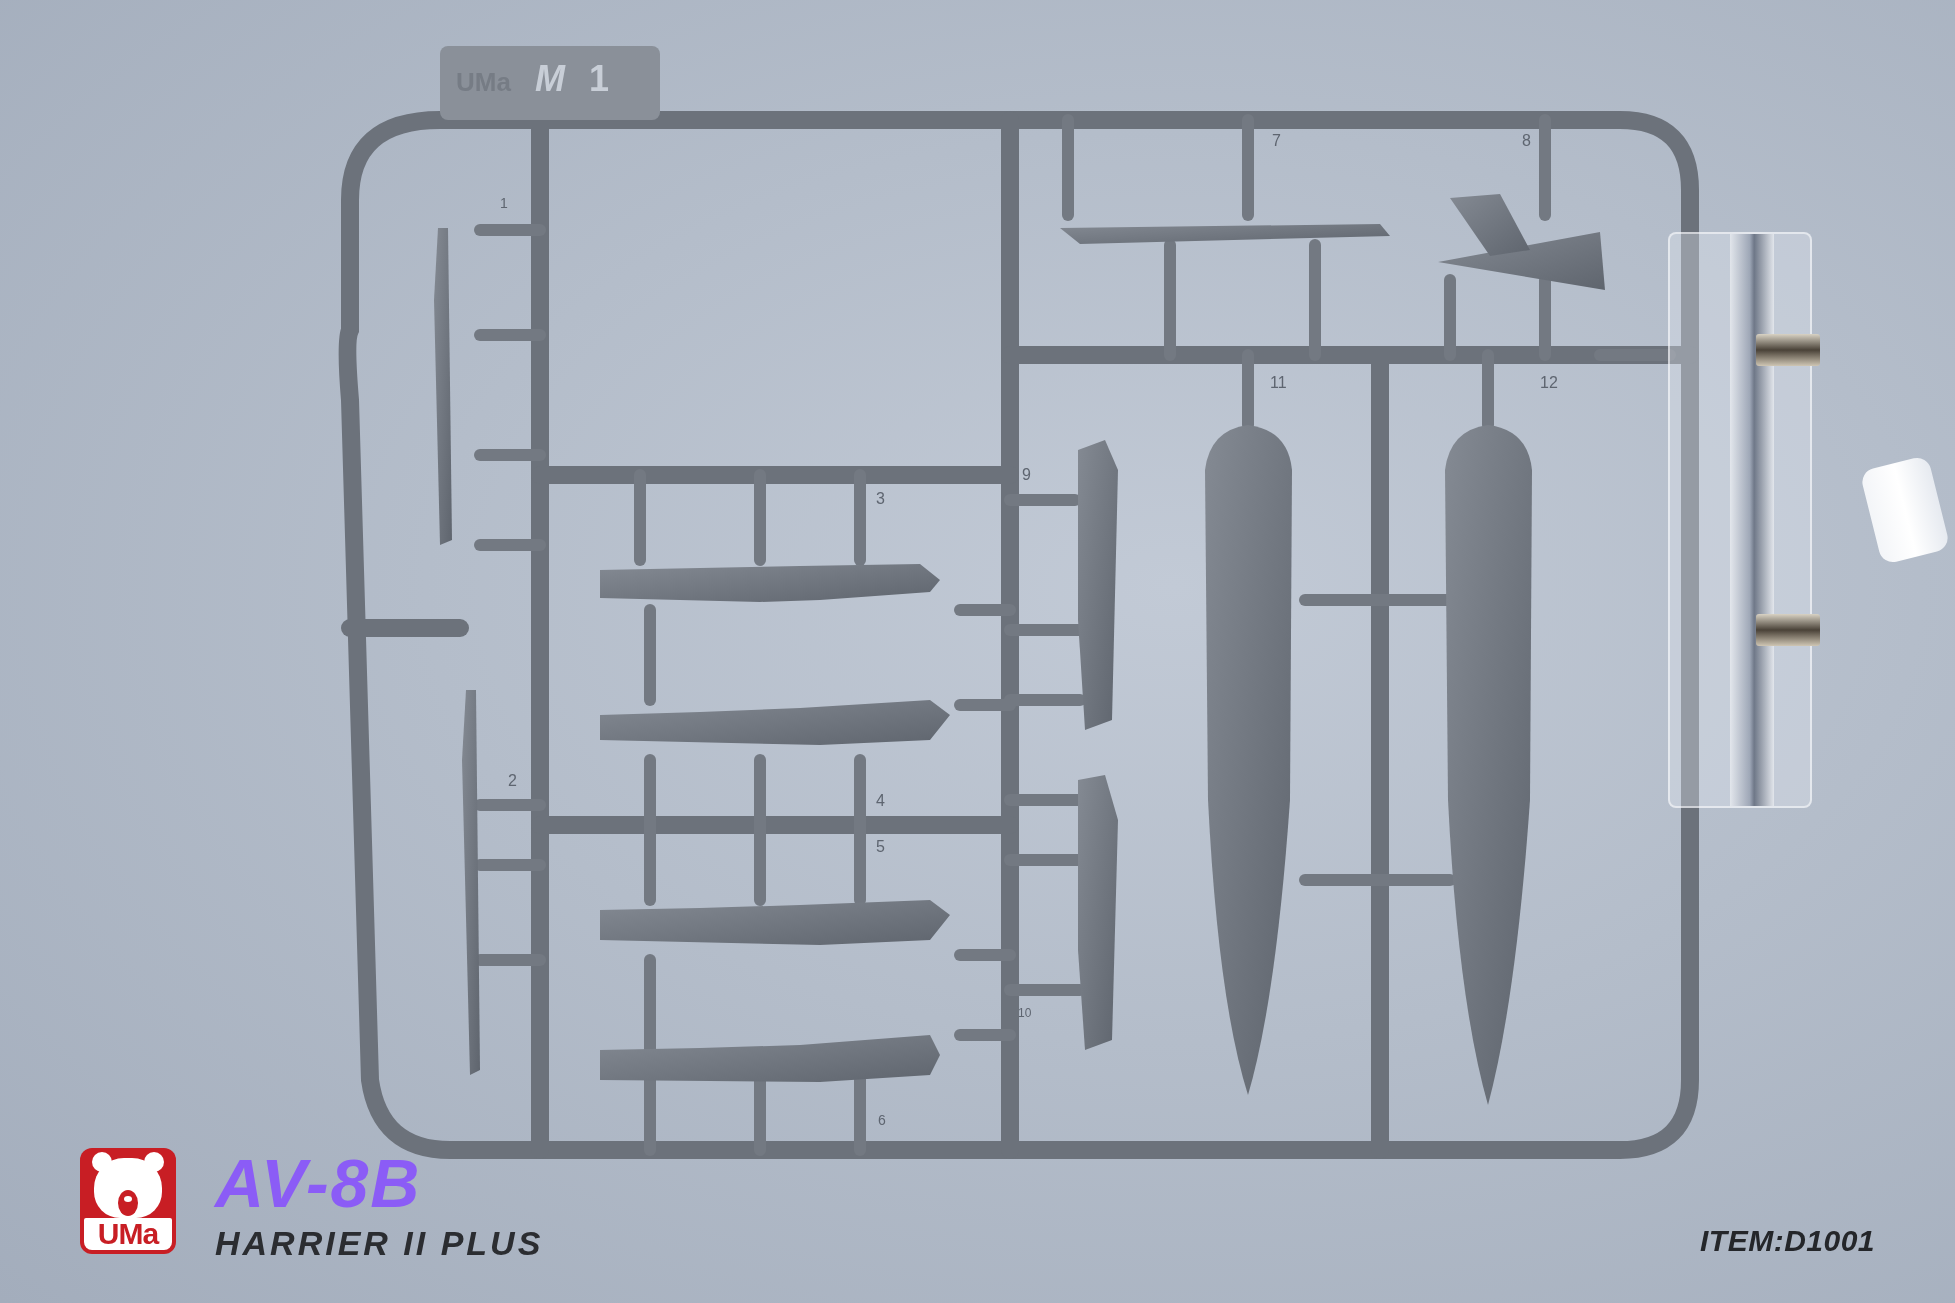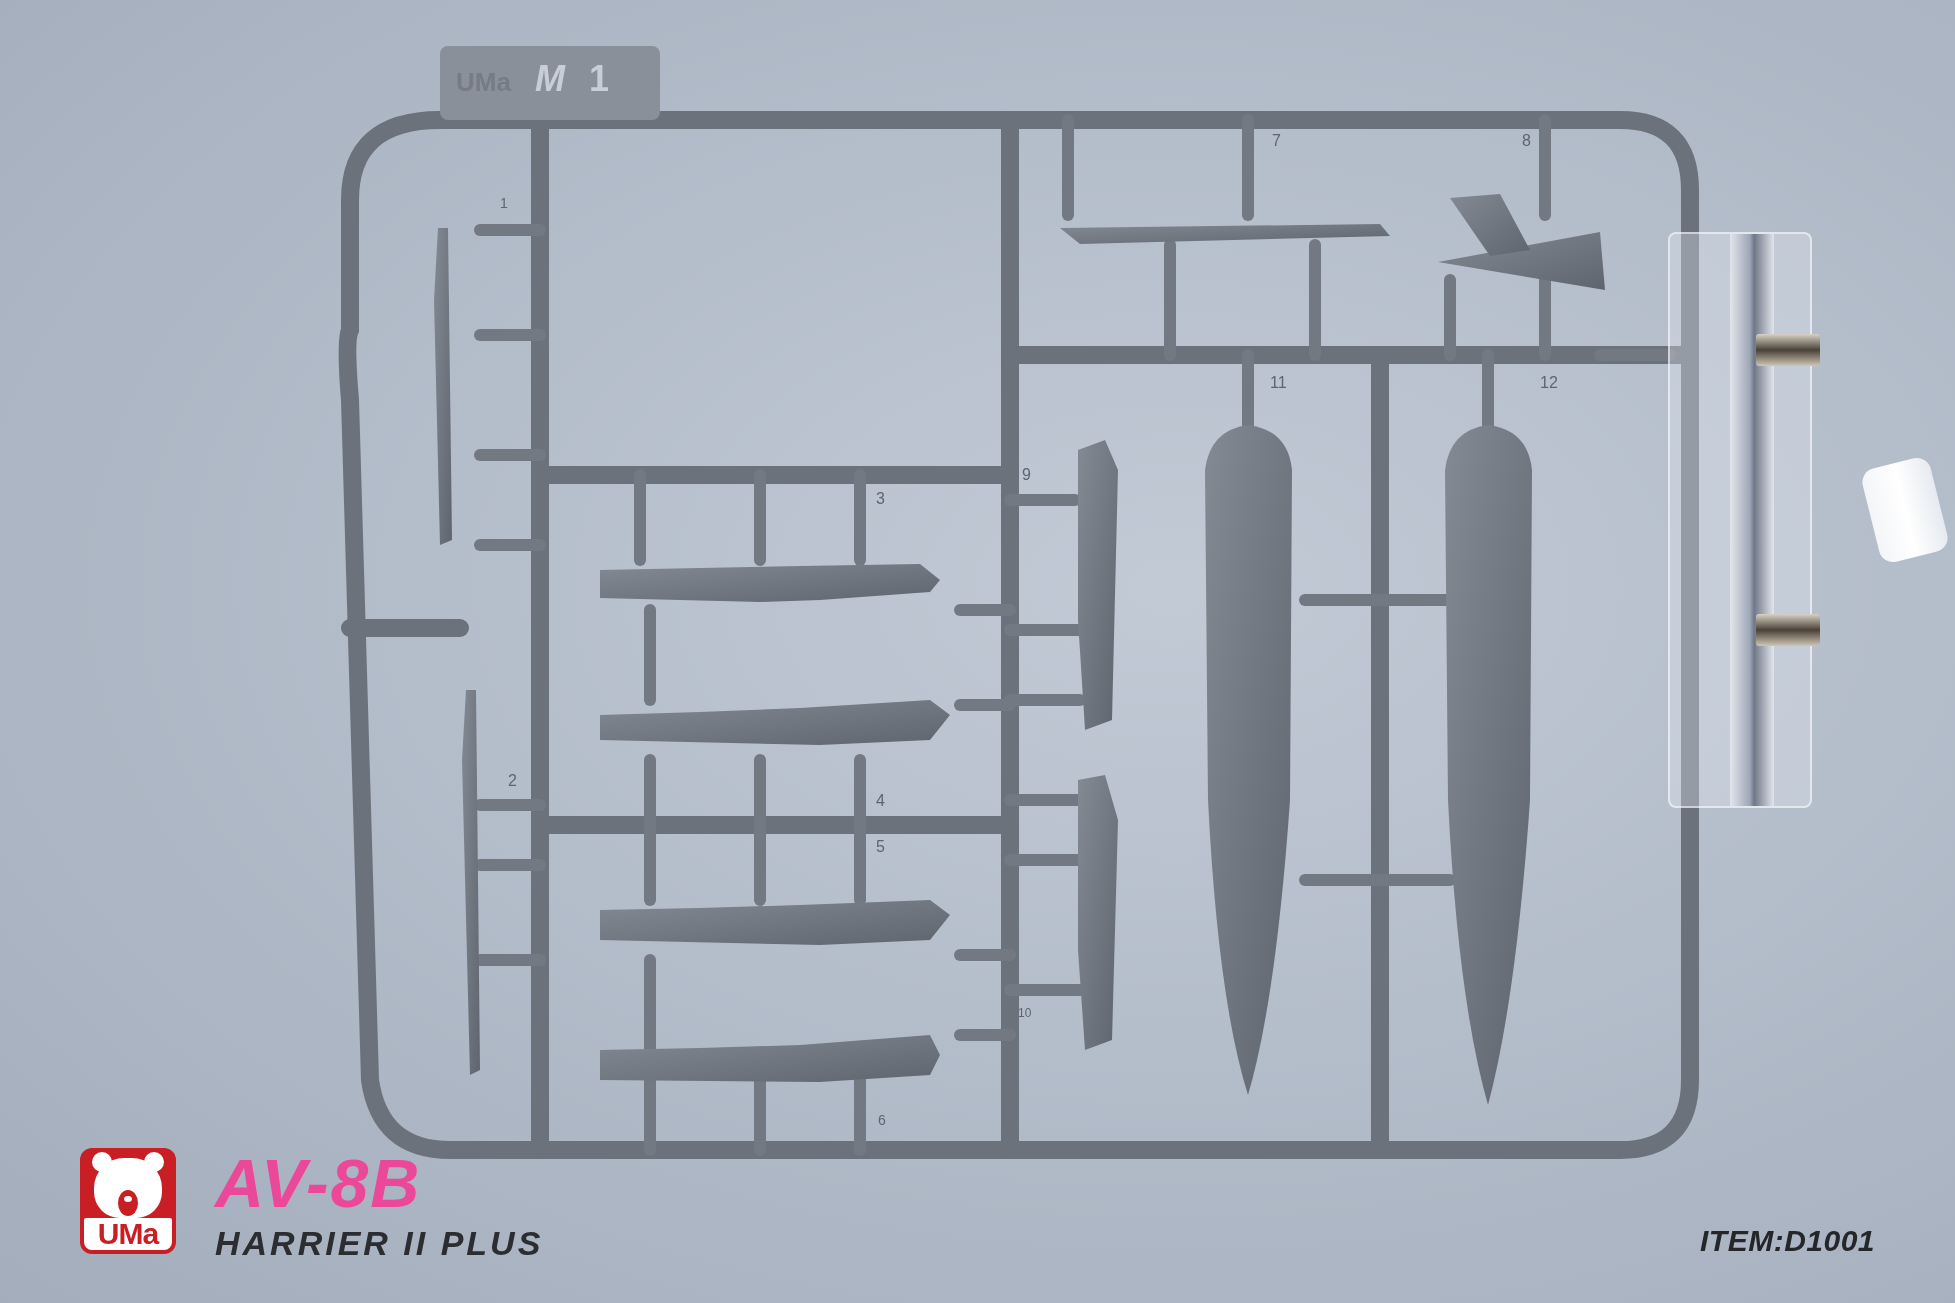--- a/index.html
+++ b/index.html
@@ -34,21 +34,21 @@
       background: #fff; border-radius: 50%;
     }
     .logo .uma {
       position: absolute; left: 4px; top: 70px; width: 88px; height: 32px;
       background: #fff; color: #c81e24; font-weight: bold; font-size: 30px;
       line-height: 32px; text-align: center; letter-spacing: -1px;
       border-radius: 2px 2px 8px 8px;
     }
     .model-title {
       position: absolute; left: 135px; top: -4px; font-size: 68px; font-weight: bold;
-      font-style: italic; color: #ec4899; letter-spacing: 2px; white-space: nowrap;
+      font-style: italic; color: #8b5cf6; letter-spacing: 2px; white-space: nowrap;
     }
     .model-sub {
       position: absolute; left: 135px; top: 76px; font-size: 34px; font-weight: bold;
       font-style: italic; color: #2b2d31; letter-spacing: 3px; white-space: nowrap;
     }
     .item-code {
       position: absolute; left: 1700px; top: 1224px; font-size: 30px; font-weight: bold;
       color: #24262a; letter-spacing: 0.5px; font-style: italic;
     }
     .clear-part { position: absolute; left: 1668px; top: 232px; width: 140px; height: 572px;

